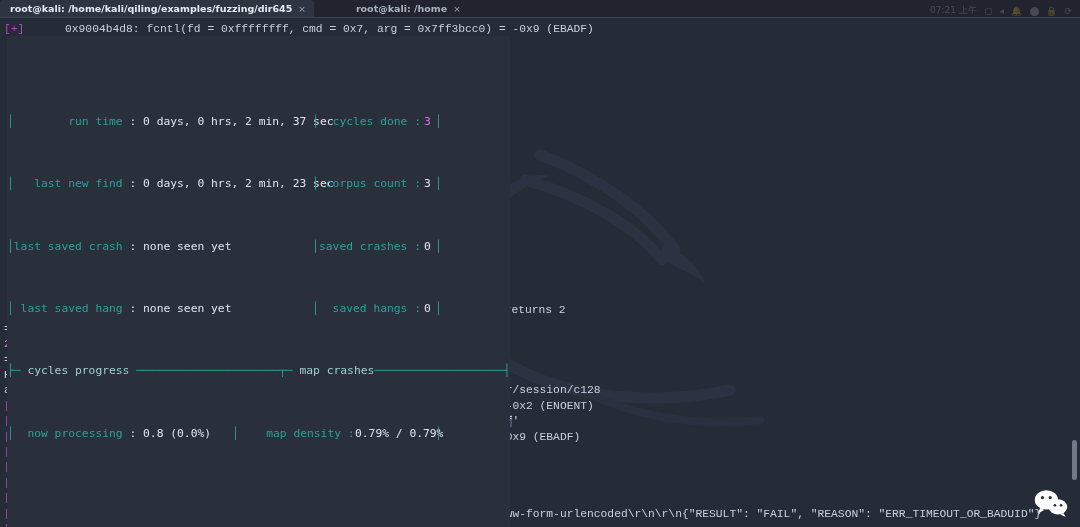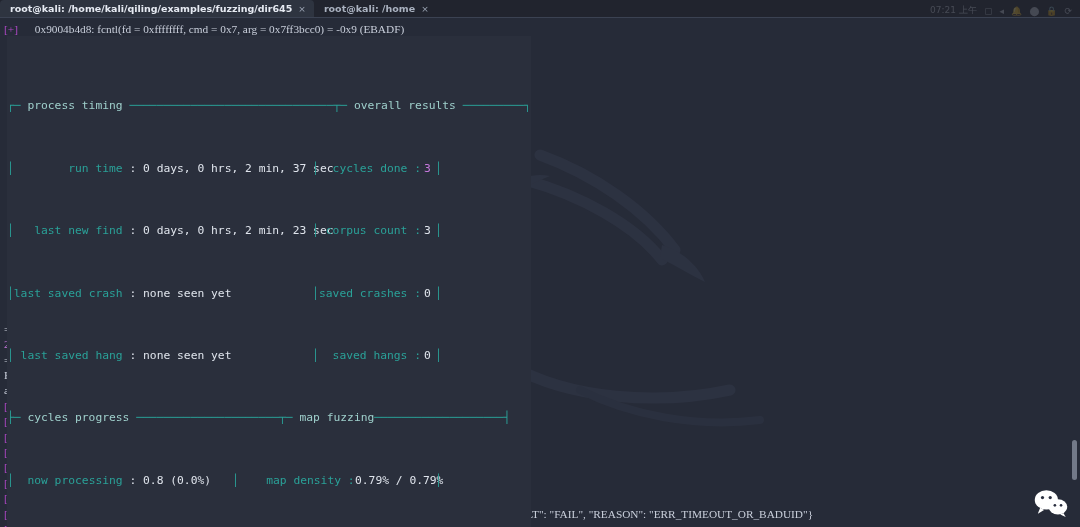--- a/index.html
+++ b/index.html
@@ -16,31 +16,31 @@
   .watermark svg{width:100%;height:100%;display:block;}
 
   
   .tabbar{position:relative;z-index:5;height:17px;background:#21242e;
     display:flex;align-items:flex-end;border-bottom:1px solid #3b4252;}
   .tab{height:17px;display:flex;align-items:center;gap:6px;
     padding:0 8px 0 10px;font-family:"DejaVu Sans","Liberation Sans",sans-serif;
     font-size:9.5px;font-weight:bold;letter-spacing:0px;color:#c6ccd8;
     border-top-left-radius:4px;border-top-right-radius:4px;white-space:nowrap;}
   .tab.active{background:#2e3440;color:#e6eaf2;}
-  .tab.inactive{background:transparent;color:#aab2c0;}
+  .tab.inactive{background:transparent;color:#aab2c0;margin-left:32px;}
   .tab .x{font-weight:normal;font-size:9px;color:#9aa3b2;}
   .tray{margin-left:auto;display:flex;align-items:center;gap:7px;
     padding-right:8px;opacity:.22;color:#c6ccd8;
     font-family:"DejaVu Sans","Liberation Sans",sans-serif;font-size:9px;}
   .tray .ic{display:inline-block;}
 
   
   .term{position:absolute;left:0;top:17px;width:1080px;height:510px;z-index:3;}
   .line{position:absolute;white-space:pre;font-size:11.3px;line-height:15.6px;
-    font-family:Liberation Serif, serif;color:#d6dbe5;}
+    font-family:Liberation Mono, monospace;color:#d6dbe5;}
   .bgline{z-index:2;}
   .c-plus{color:#b048c8;}
   .c-white{color:#d6dbe5;}
   .c-grey{color:#c9cfdb;}
   .c-orange{color:#d98c1f;}
   .c-green{color:#3fb950;}
   .c-lcyan{color:#4fb3bf;}
   .c-magenta{color:#c678dd;}
   .sel{background:#4a556b;color:#eef2f8;}
 
@@ -118,31 +118,30 @@
     <div class="line bgline" style="left:446px;top:102px;">(EBADF)</div>
     <div class="line bgline" style="left:434px;top:157px;">ssion/c126</div>
     <div class="line bgline" style="left:434px;top:173px;">2 (ENOENT)</div>
     <div class="line bgline" style="left:446px;top:196px;">(EBADF)</div>
     <div class="line bgline" style="left:434px;top:251px;">ssion/c127</div>
     <div class="line bgline" style="left:434px;top:267px;">2 (ENOENT)</div>
 
     <div class="afl" style="left:7px;top:19px;">
 
       
-      <div class="row"><span class="bx">┌─ </span><span class="ttl">process timing</span><span class="bx"> ──────────────────────────────┬─ </span><span class="ttl">overall results</span><span class="bx"> ─────────┐</span></div>
 
       <div class="row"><span class="bx">│</span><span class="lbl">        run time </span><span class="val">: </span><span class="val">0 days, 0 hrs, 2 min, 37 sec</span><span class="bx" style="position:absolute;left:305px">│</span><span class="lbl" style="position:absolute;left:312px">  cycles done : </span><span class="c-magenta" style="position:absolute;left:417px">3</span><span class="bx" style="position:absolute;left:428px">│</span></div>
 
       <div class="row"><span class="bx">│</span><span class="lbl">   last new find </span><span class="val">: </span><span class="val">0 days, 0 hrs, 2 min, 23 sec</span><span class="bx" style="position:absolute;left:305px">│</span><span class="lbl" style="position:absolute;left:312px"> corpus count : </span><span class="val" style="position:absolute;left:417px">3</span><span class="bx" style="position:absolute;left:428px">│</span></div>
 
       <div class="row"><span class="bx">│</span><span class="lbl">last saved crash </span><span class="val">: </span><span class="val">none seen yet</span><span class="bx" style="position:absolute;left:305px">│</span><span class="lbl" style="position:absolute;left:312px">saved crashes : </span><span class="val" style="position:absolute;left:417px">0</span><span class="bx" style="position:absolute;left:428px">│</span></div>
 
       <div class="row"><span class="bx">│</span><span class="lbl"> last saved hang </span><span class="val">: </span><span class="val">none seen yet</span><span class="bx" style="position:absolute;left:305px">│</span><span class="lbl" style="position:absolute;left:312px">  saved hangs : </span><span class="val" style="position:absolute;left:417px">0</span><span class="bx" style="position:absolute;left:428px">│</span></div>
 
-      <div class="row"><span class="bx">├─ </span><span class="ttl">cycles progress</span><span class="bx"> ─────────────────────┬─ </span><span class="ttl">map fuzzing</span><span class="bx">───────────────────┤</span></div>
+      <div class="row"><span class="bx">├─ </span><span class="ttl">cycles progress</span><span class="bx"> ─────────────────────┬─ </span><span class="ttl">map crashes</span><span class="bx">───────────────────┤</span></div>
 
       <div class="row"><span class="bx">│</span><span class="lbl">  now processing </span><span class="val">: </span><span class="val">0.8 (0.0%)</span><span class="bx" style="position:absolute;left:225px">│</span><span class="lbl" style="position:absolute;left:232px">    map density : </span><span class="val" style="position:absolute;left:348px">0.79% / 0.79%</span><span class="bx" style="position:absolute;left:428px">│</span></div>
 
       
 
       
 
       
 
       

